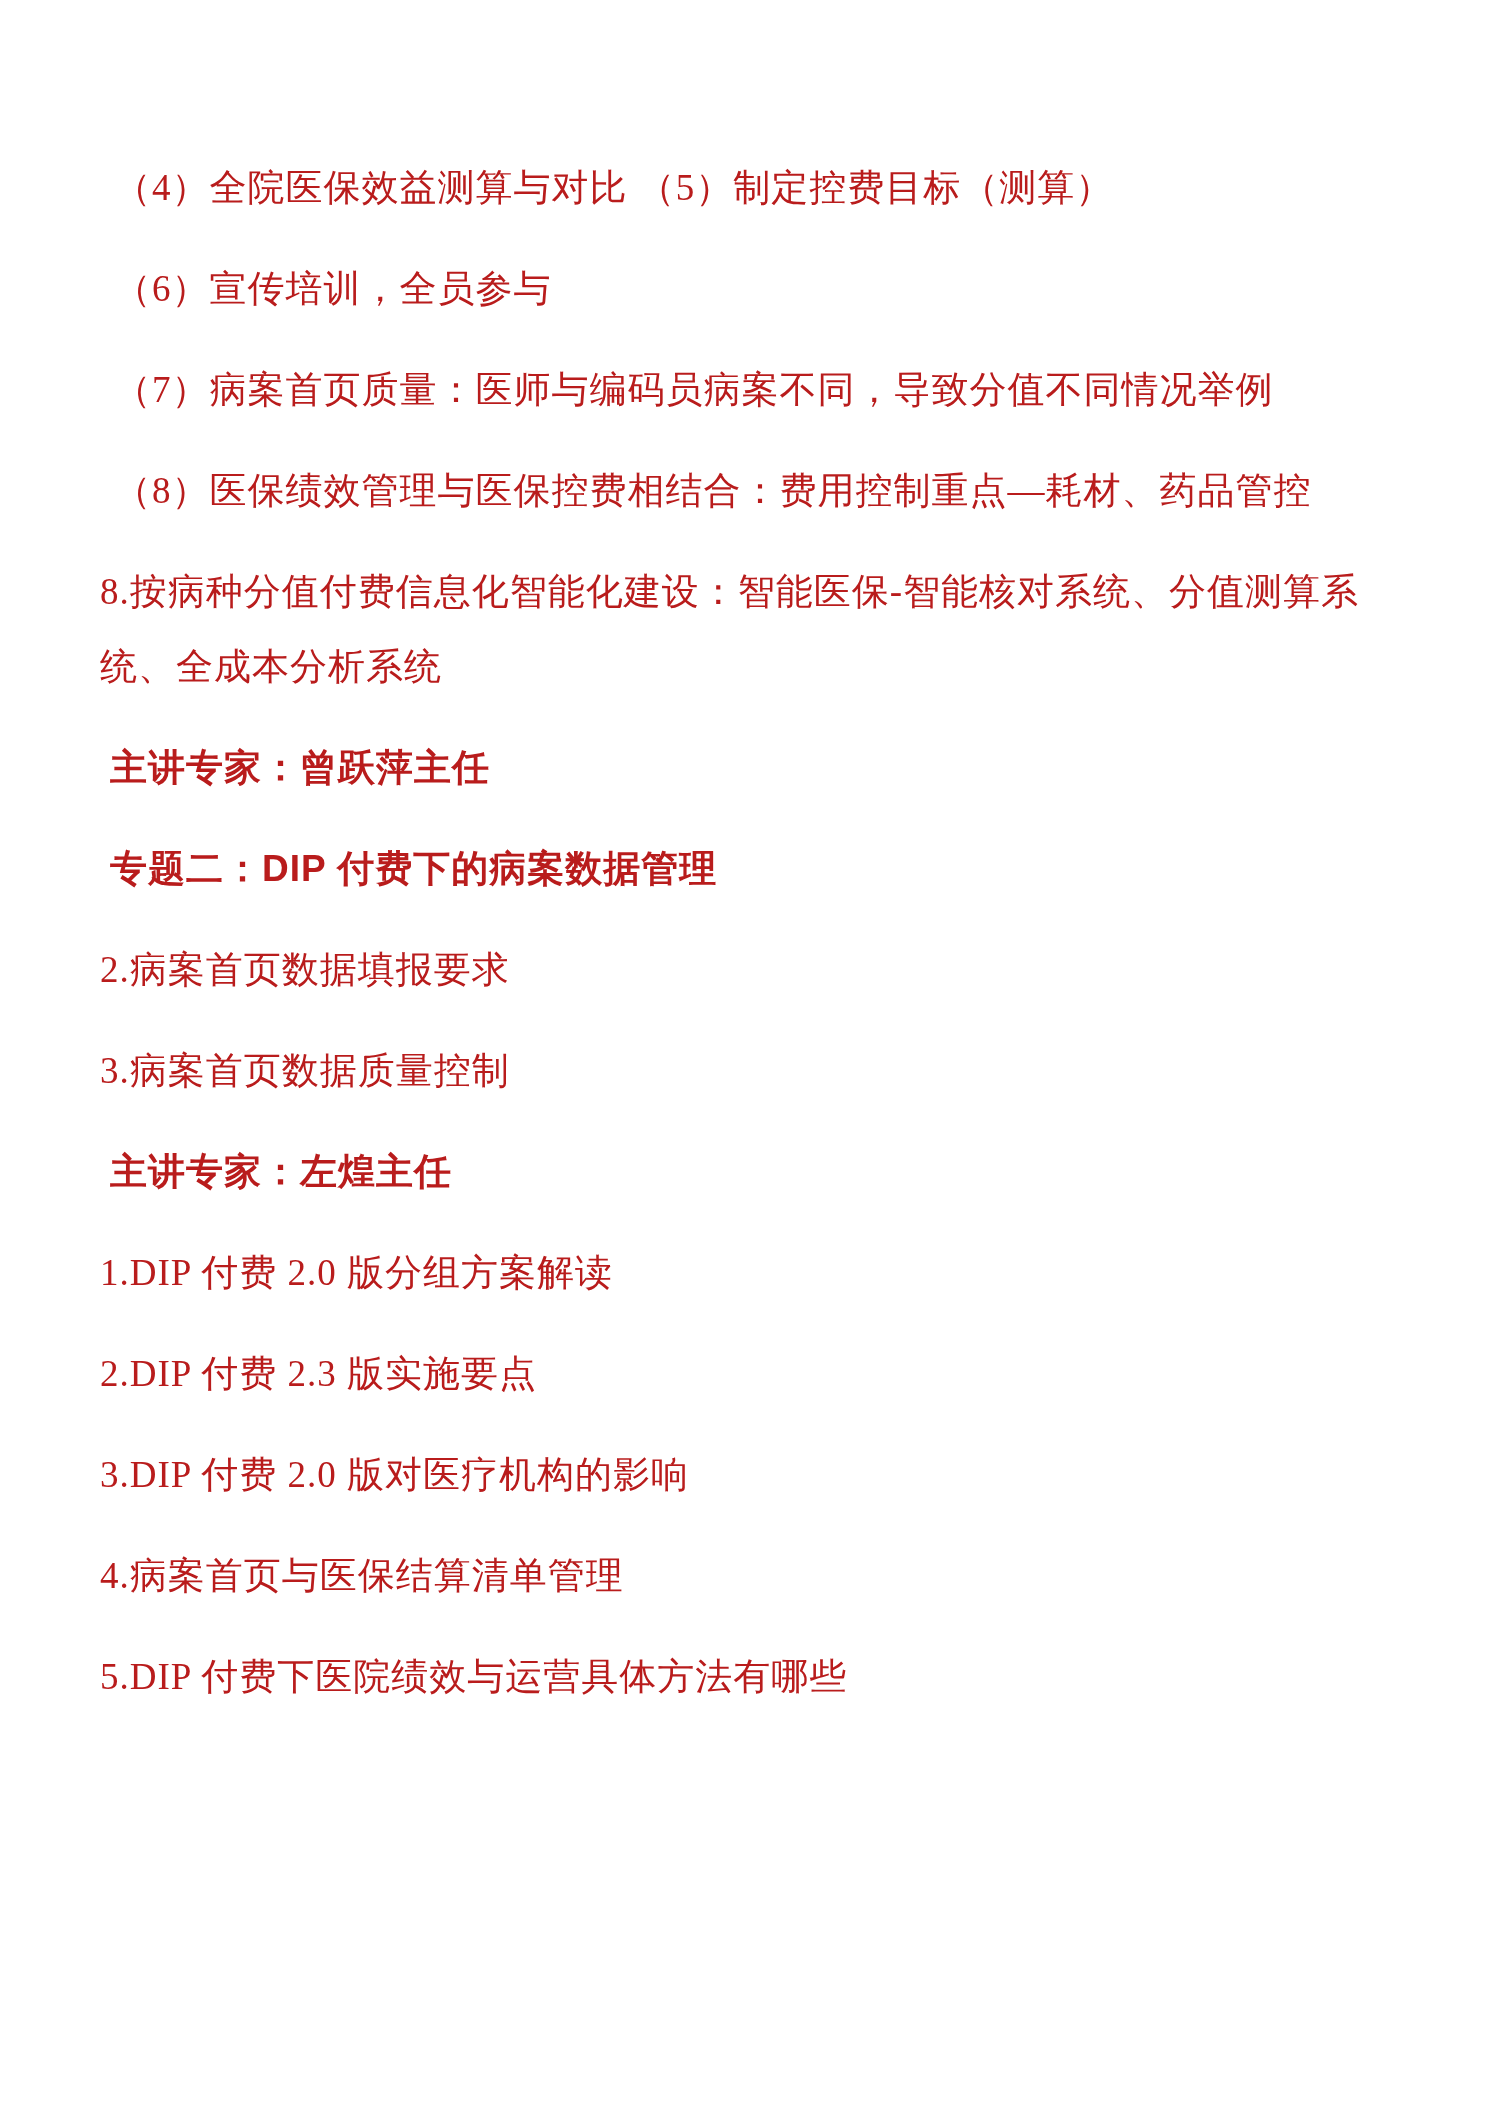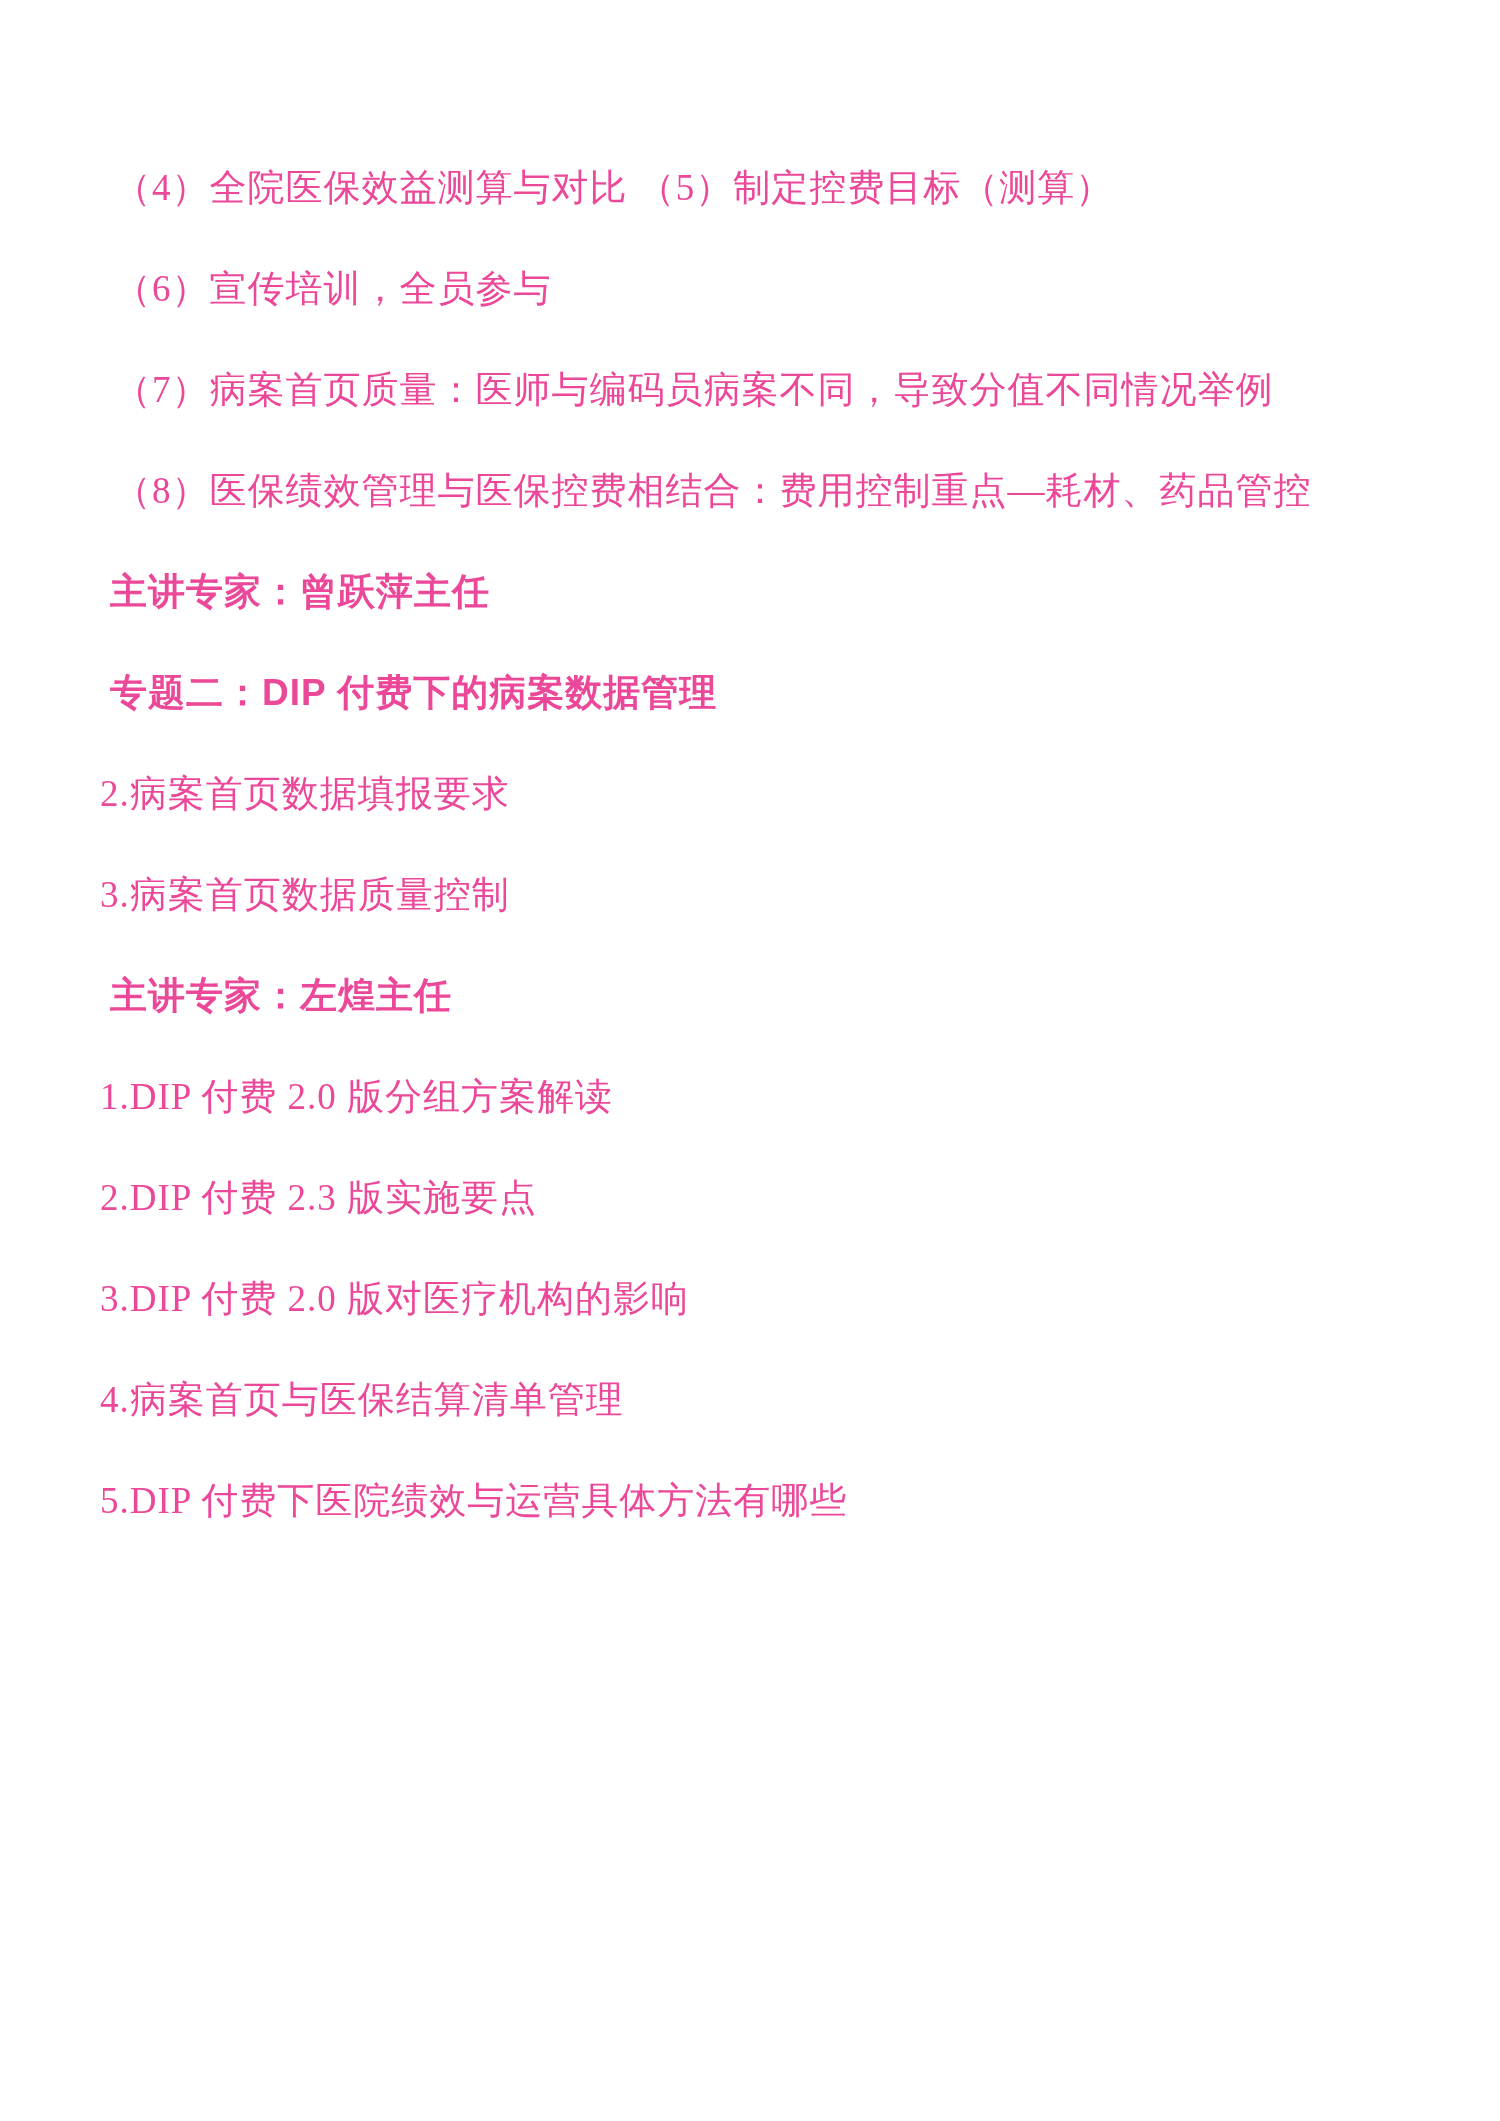--- a/index.html
+++ b/index.html
@@ -5,21 +5,21 @@
   html, body {
     margin: 0;
     padding: 0;
     background: #ffffff;
   }
   .page {
     position: relative;
     width: 1500px;
     height: 2121px;
     background: #ffffff;
-    color: #ec4899;
+    color: #b91c1c;
     box-sizing: border-box;
     padding: 150px 105px 64px 100px;
     font-family: "Liberation Serif", "DejaVu Serif", serif;
     overflow: hidden;
   }
   .para {
     margin: 0 0 26px 0;
     font-size: 37px;
     line-height: 75px;
     font-weight: normal;
@@ -36,20 +36,21 @@
   }
 </style>
 </head>
 <body>
 
 <div class="page">
   <p class="para indent">（4）全院医保效益测算与对比 （5）制定控费目标（测算）</p>
   <p class="para indent">（6）宣传培训，全员参与</p>
   <p class="para indent">（7）病案首页质量：医师与编码员病案不同，导致分值不同情况举例</p>
   <p class="para indent">（8）医保绩效管理与医保控费相结合：费用控制重点—耗材、药品管控</p>
+  <p class="para">8.按病种分值付费信息化智能化建设：智能医保-智能核对系统、分值测算系统、全成本分析系统</p>
   <p class="para bold">主讲专家：曾跃萍主任</p>
   <p class="para bold">专题二：DIP 付费下的病案数据管理</p>
   <p class="para">2.病案首页数据填报要求</p>
   <p class="para">3.病案首页数据质量控制</p>
   <p class="para bold">主讲专家：左煌主任</p>
   <p class="para">1.DIP 付费 2.0 版分组方案解读</p>
   <p class="para">2.DIP 付费 2.3 版实施要点</p>
   <p class="para">3.DIP 付费 2.0 版对医疗机构的影响</p>
   <p class="para">4.病案首页与医保结算清单管理</p>
   <p class="para">5.DIP 付费下医院绩效与运营具体方法有哪些</p>

